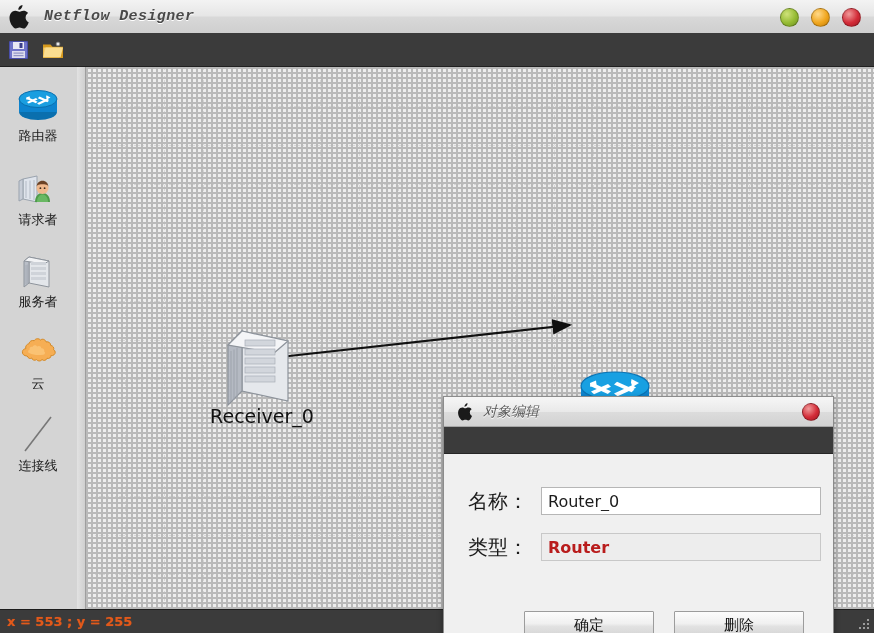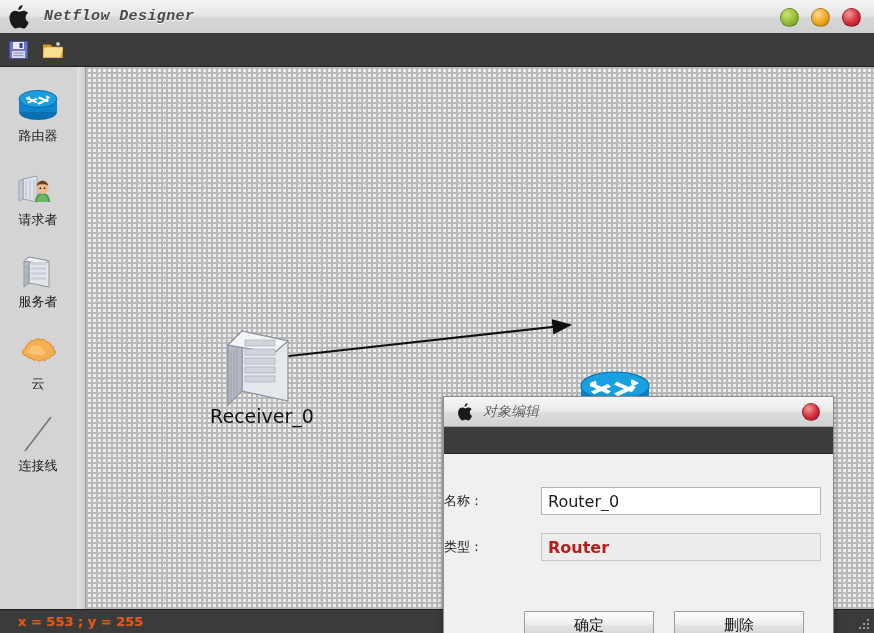--- a/index.html
+++ b/index.html
@@ -86,21 +86,21 @@
     font-family:"DejaVu Sans","Liberation Sans",sans-serif;
   }
 
   
   .statusbar{
     position:absolute;left:0;bottom:0;width:874px;height:23px;
     background:#3b3b3b;border-top:1px solid #1d1d1d;
     display:flex;align-items:center;
   }
   .status-text{
-    color:#e2591a;font-weight:bold;font-size:13px;margin-left:18px;
+    color:#e2591a;font-weight:bold;font-size:13px;margin-left:7px;
     font-family:"DejaVu Sans","Liberation Sans",sans-serif;
     text-shadow:0 0 1px rgba(226,89,26,.6);
   }
   .grip{position:absolute;right:3px;bottom:2px;width:16px;height:16px;}
 
   
   .dialog{
     position:absolute;left:443px;top:396px;width:389px;height:237px;
     background:#f0f0f0;border:1px solid #8c8c8c;
     box-shadow:0 2px 6px rgba(0,0,0,.35);
@@ -120,21 +120,21 @@
   }
   .dlg-close{
     position:absolute;right:13px;top:6px;width:16px;height:16px;border-radius:50%;
     background:radial-gradient(circle at 35% 30%,#f09a9a 0%,#d32c38 55%,#9e1620 100%);
     border:1px solid rgba(0,0,0,.3);cursor:default;
   }
   .dlg-strip{height:26px;width:100%;background:#3b3b3b;border-bottom:1px solid #262626;}
   .dlg-body{padding:0;position:relative;height:180px;background:#f0f0f0;}
   .field-row{display:flex;align-items:center;position:absolute;left:0;right:0;}
   .field-label{
-    width:84px;font-size:13px;color:#1b1b1b;
+    width:84px;text-align:right;font-size:20px;color:#1b1b1b;
     font-family:"DejaVu Sans","Liberation Sans",sans-serif;flex:none;
   }
   .field-input{
     margin-left:13px;width:280px;height:28px;box-sizing:border-box;
     border:1px solid #b6b6b6;background:#ffffff;
     font-family:"DejaVu Sans","Liberation Sans",sans-serif;
     font-size:16px;color:#1b1b1b;padding:0 6px;outline:none;
   }
   .field-input.readonly{background:#ededed;border-color:#c8c8c8;color:#b91c1c;font-weight:bold;}
   .dlg-buttons{position:absolute;left:0;right:0;top:157px;display:flex;gap:20px;padding-left:80px;}

